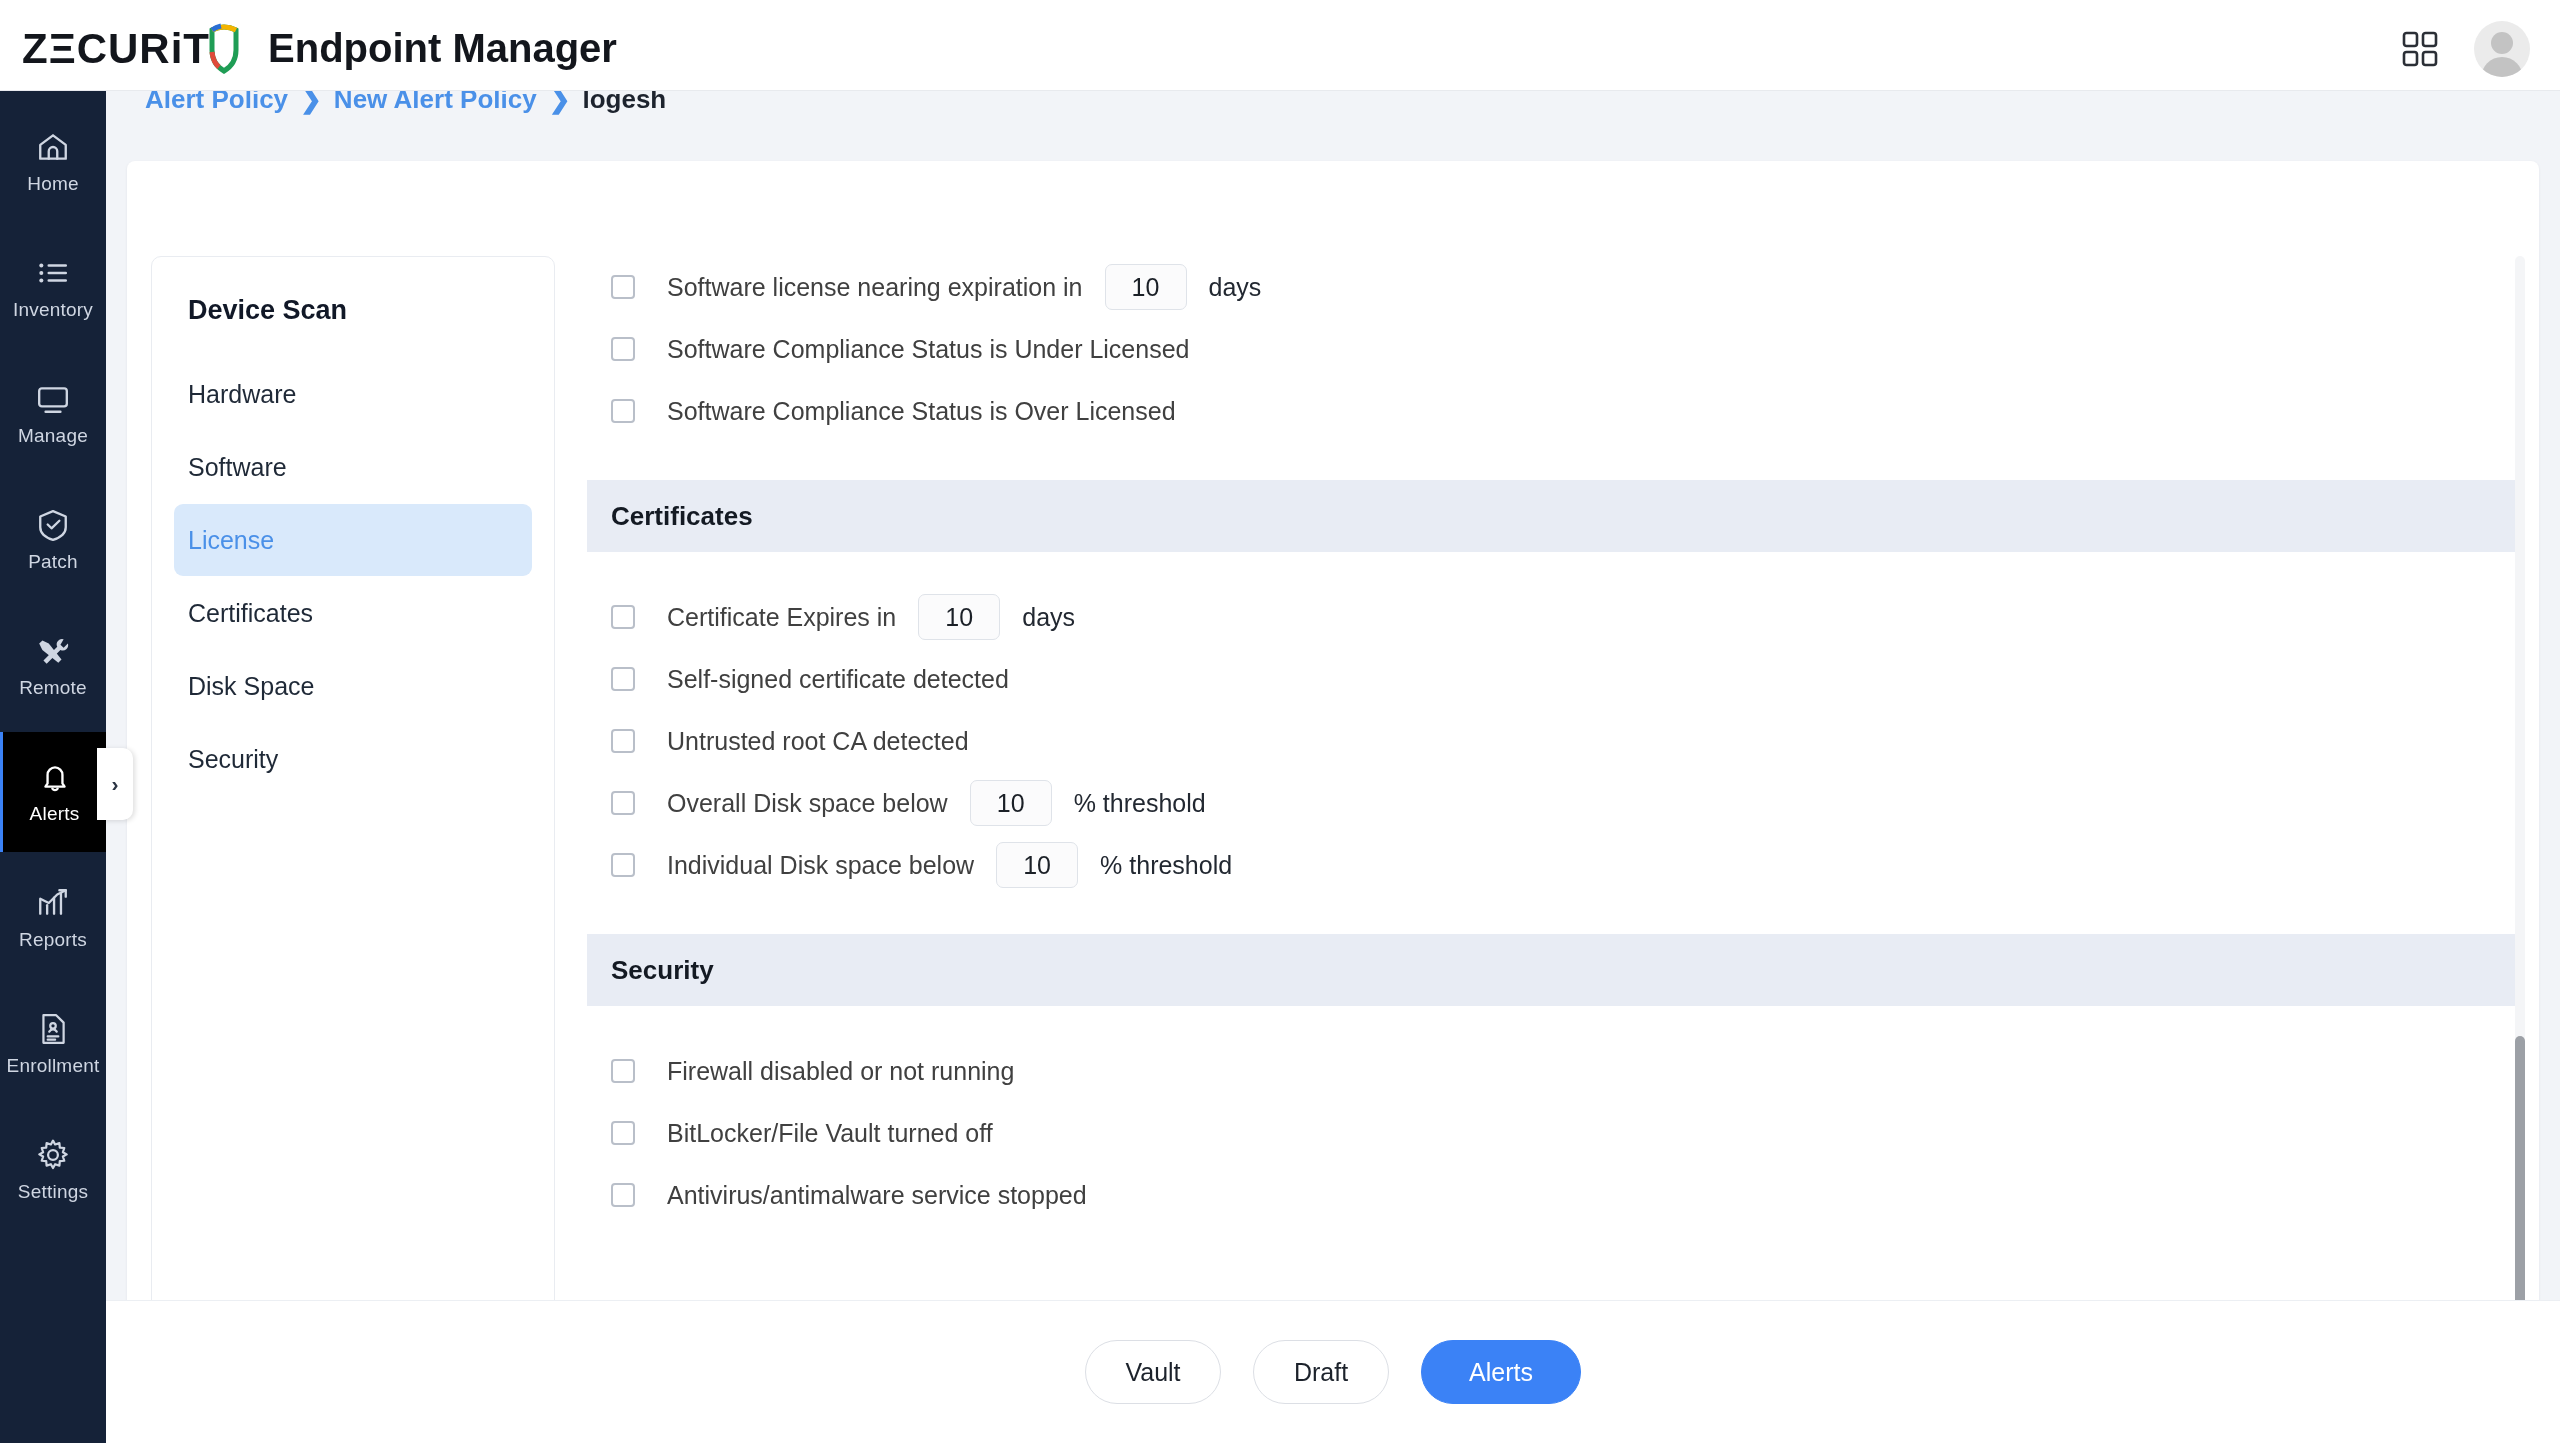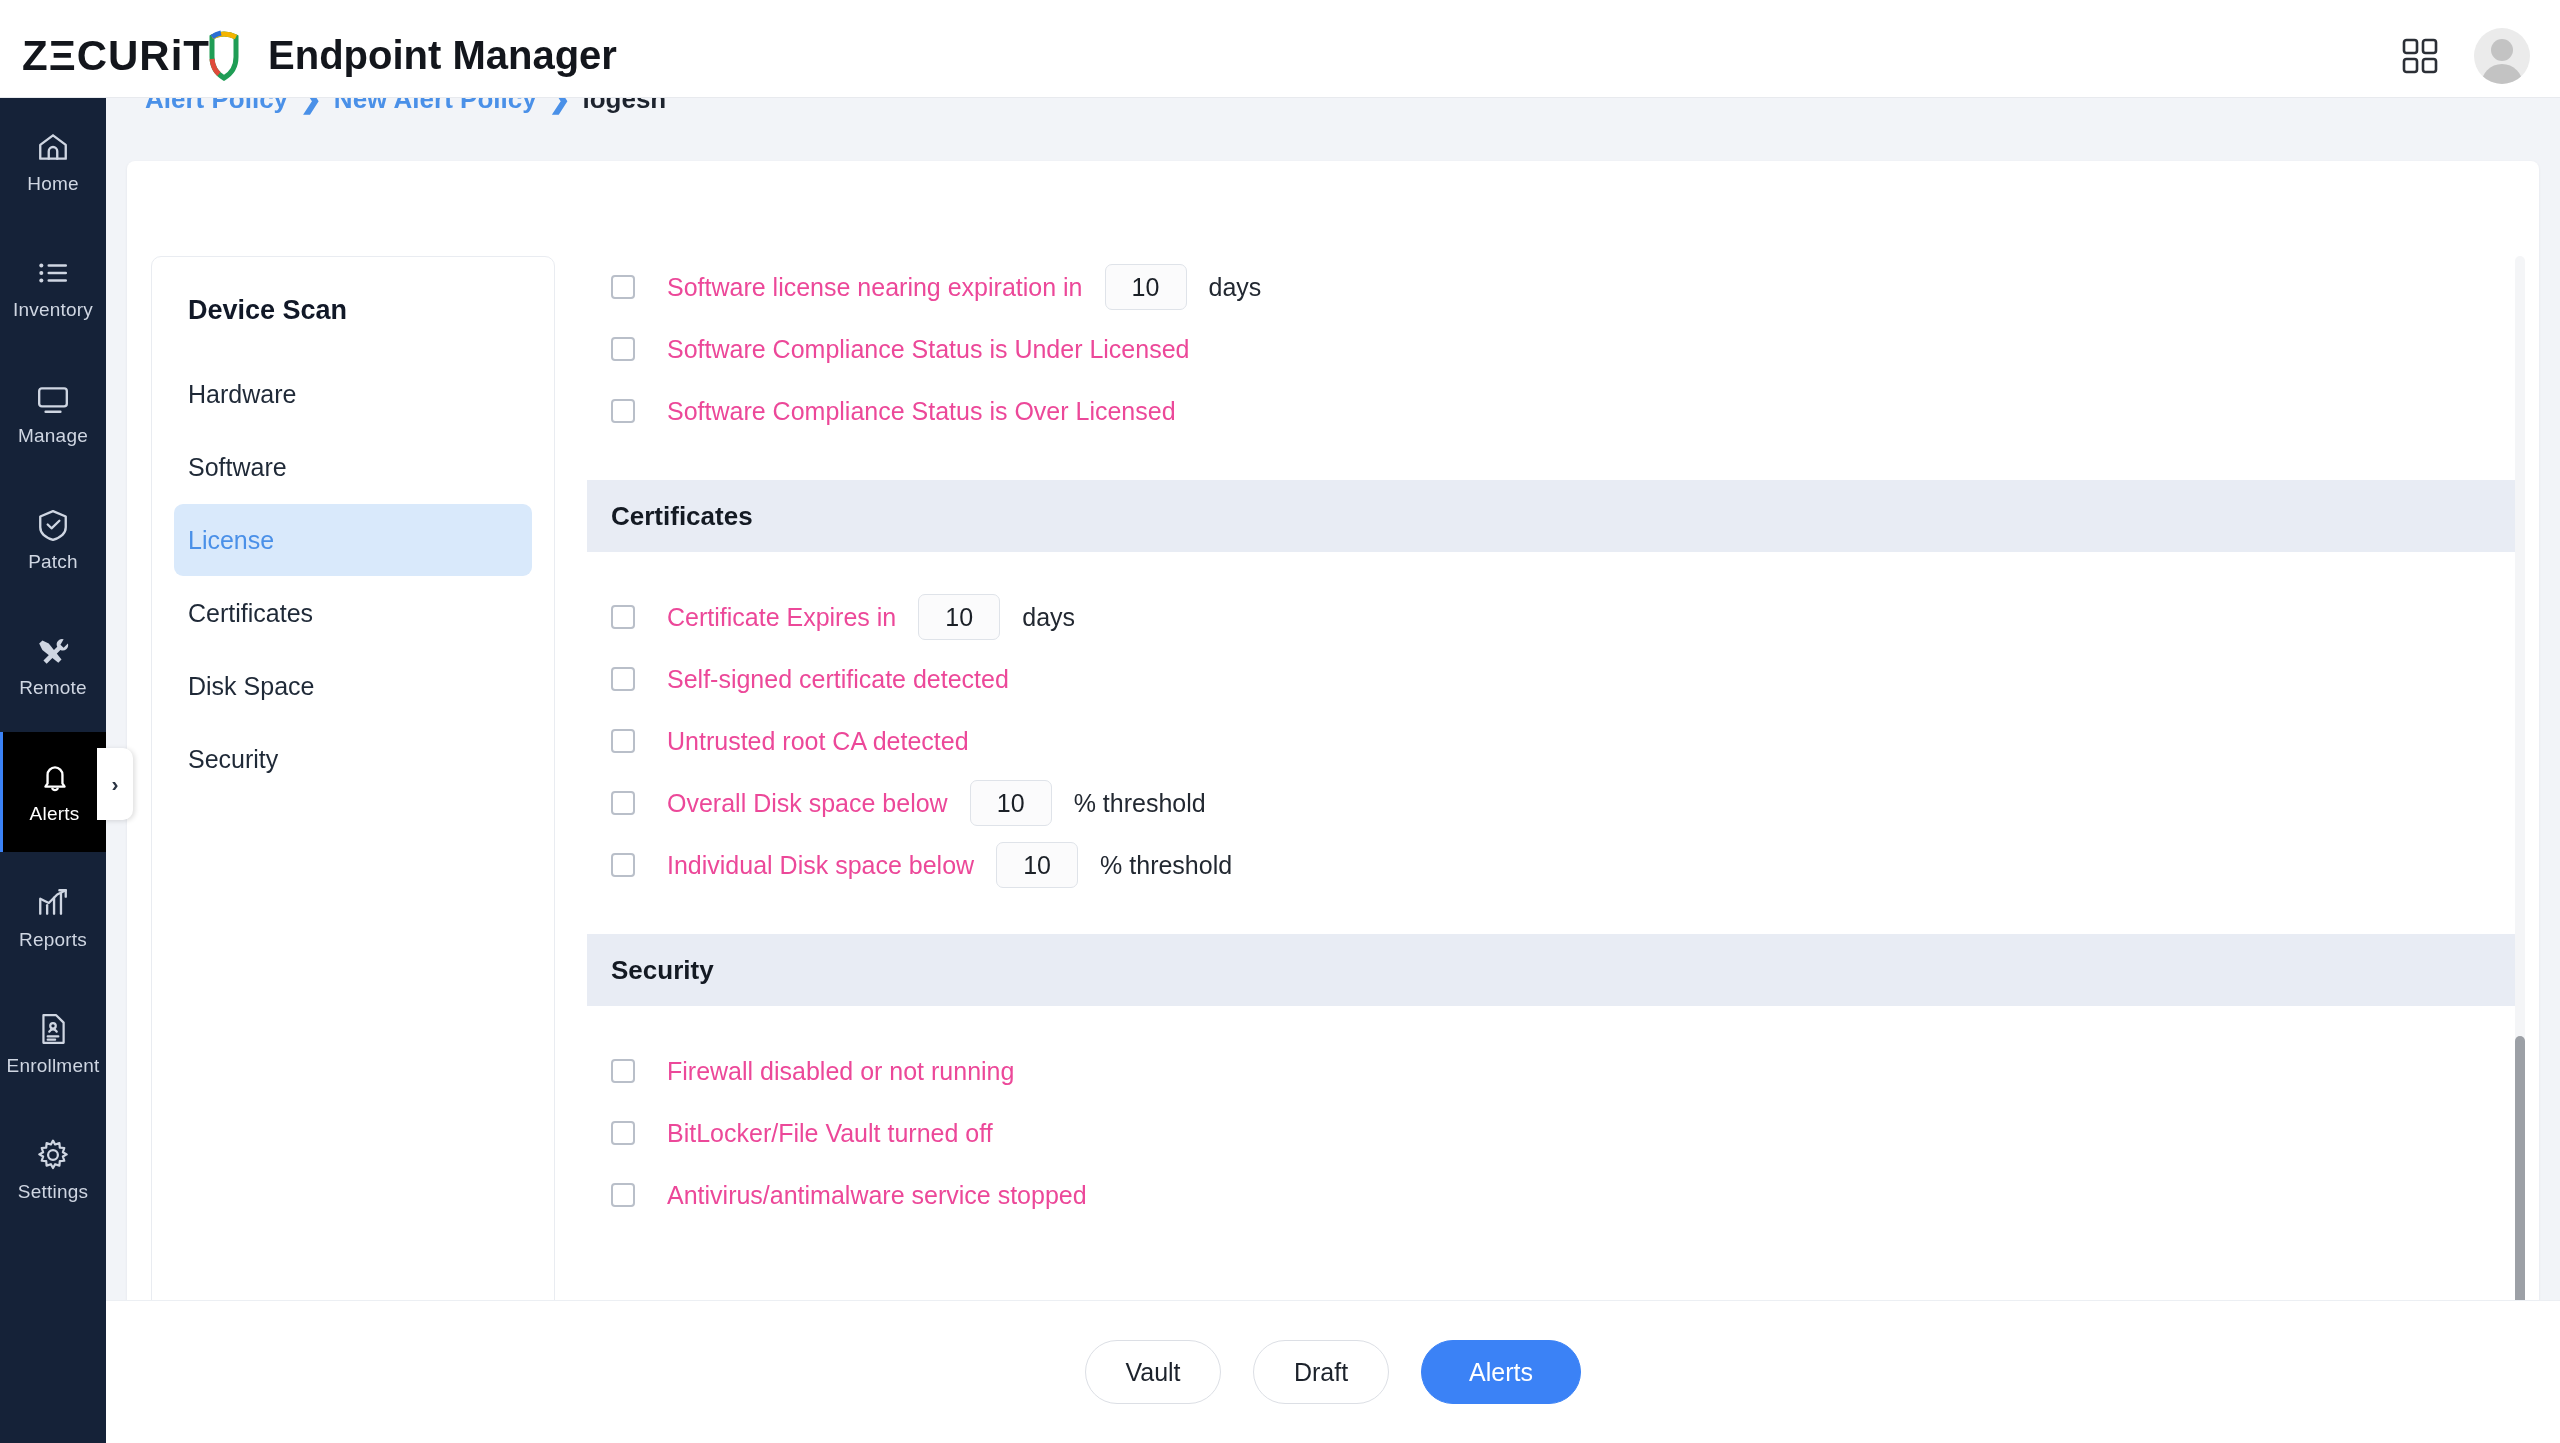--- a/index.html
+++ b/index.html
@@ -6,21 +6,21 @@
   html, body {
     width: 2560px;
     height: 1443px;
     overflow: hidden;
     font-family: "Liberation Sans", sans-serif;
     background: #ffffff;
   }
 
   
   .topbar {
-    position: absolute; left: 0; top: 14px; width: 2560px; height: 84px;
+    position: absolute; left: 0; top: 7px; width: 2560px; height: 84px;
     background: #ffffff;
     display: flex; align-items: center;
     border-bottom: 1px solid #e8eaee;
     z-index: 40;
   }
   .brand { display: flex; align-items: center; margin-left: 22px; }
   .logo-word {
     font-size: 42px; font-weight: 700; letter-spacing: 1px;
     color: #13161c; font-family: "Liberation Sans", sans-serif;
     white-space: nowrap;
@@ -131,21 +131,21 @@
     overflow: hidden;
   }
   .row {
     display: flex; align-items: center; height: 62px; padding-left: 24px;
   }
   .cb {
     width: 24px; height: 24px; border: 2px solid #b9bfc9; border-radius: 4px;
     background: #ffffff; flex: 0 0 auto; cursor: pointer;
   }
   .row-label {
-    font-size: 25px; color: #ec4899; margin-left: 32px; white-space: nowrap;
+    font-size: 25px; color: #404040; margin-left: 32px; white-space: nowrap;
   }
   .num-box {
     width: 82px; height: 46px; border: 1px solid #dfe3e9; border-radius: 7px;
     background: #fbfbfc; margin-left: 22px;
     display: flex; align-items: center; justify-content: center;
     font-size: 25px; color: #1b2027; cursor: text;
   }
   .row-suffix { font-size: 25px; color: #222831; margin-left: 22px; white-space: nowrap; text-align: center; }
 
   .sec-header {

